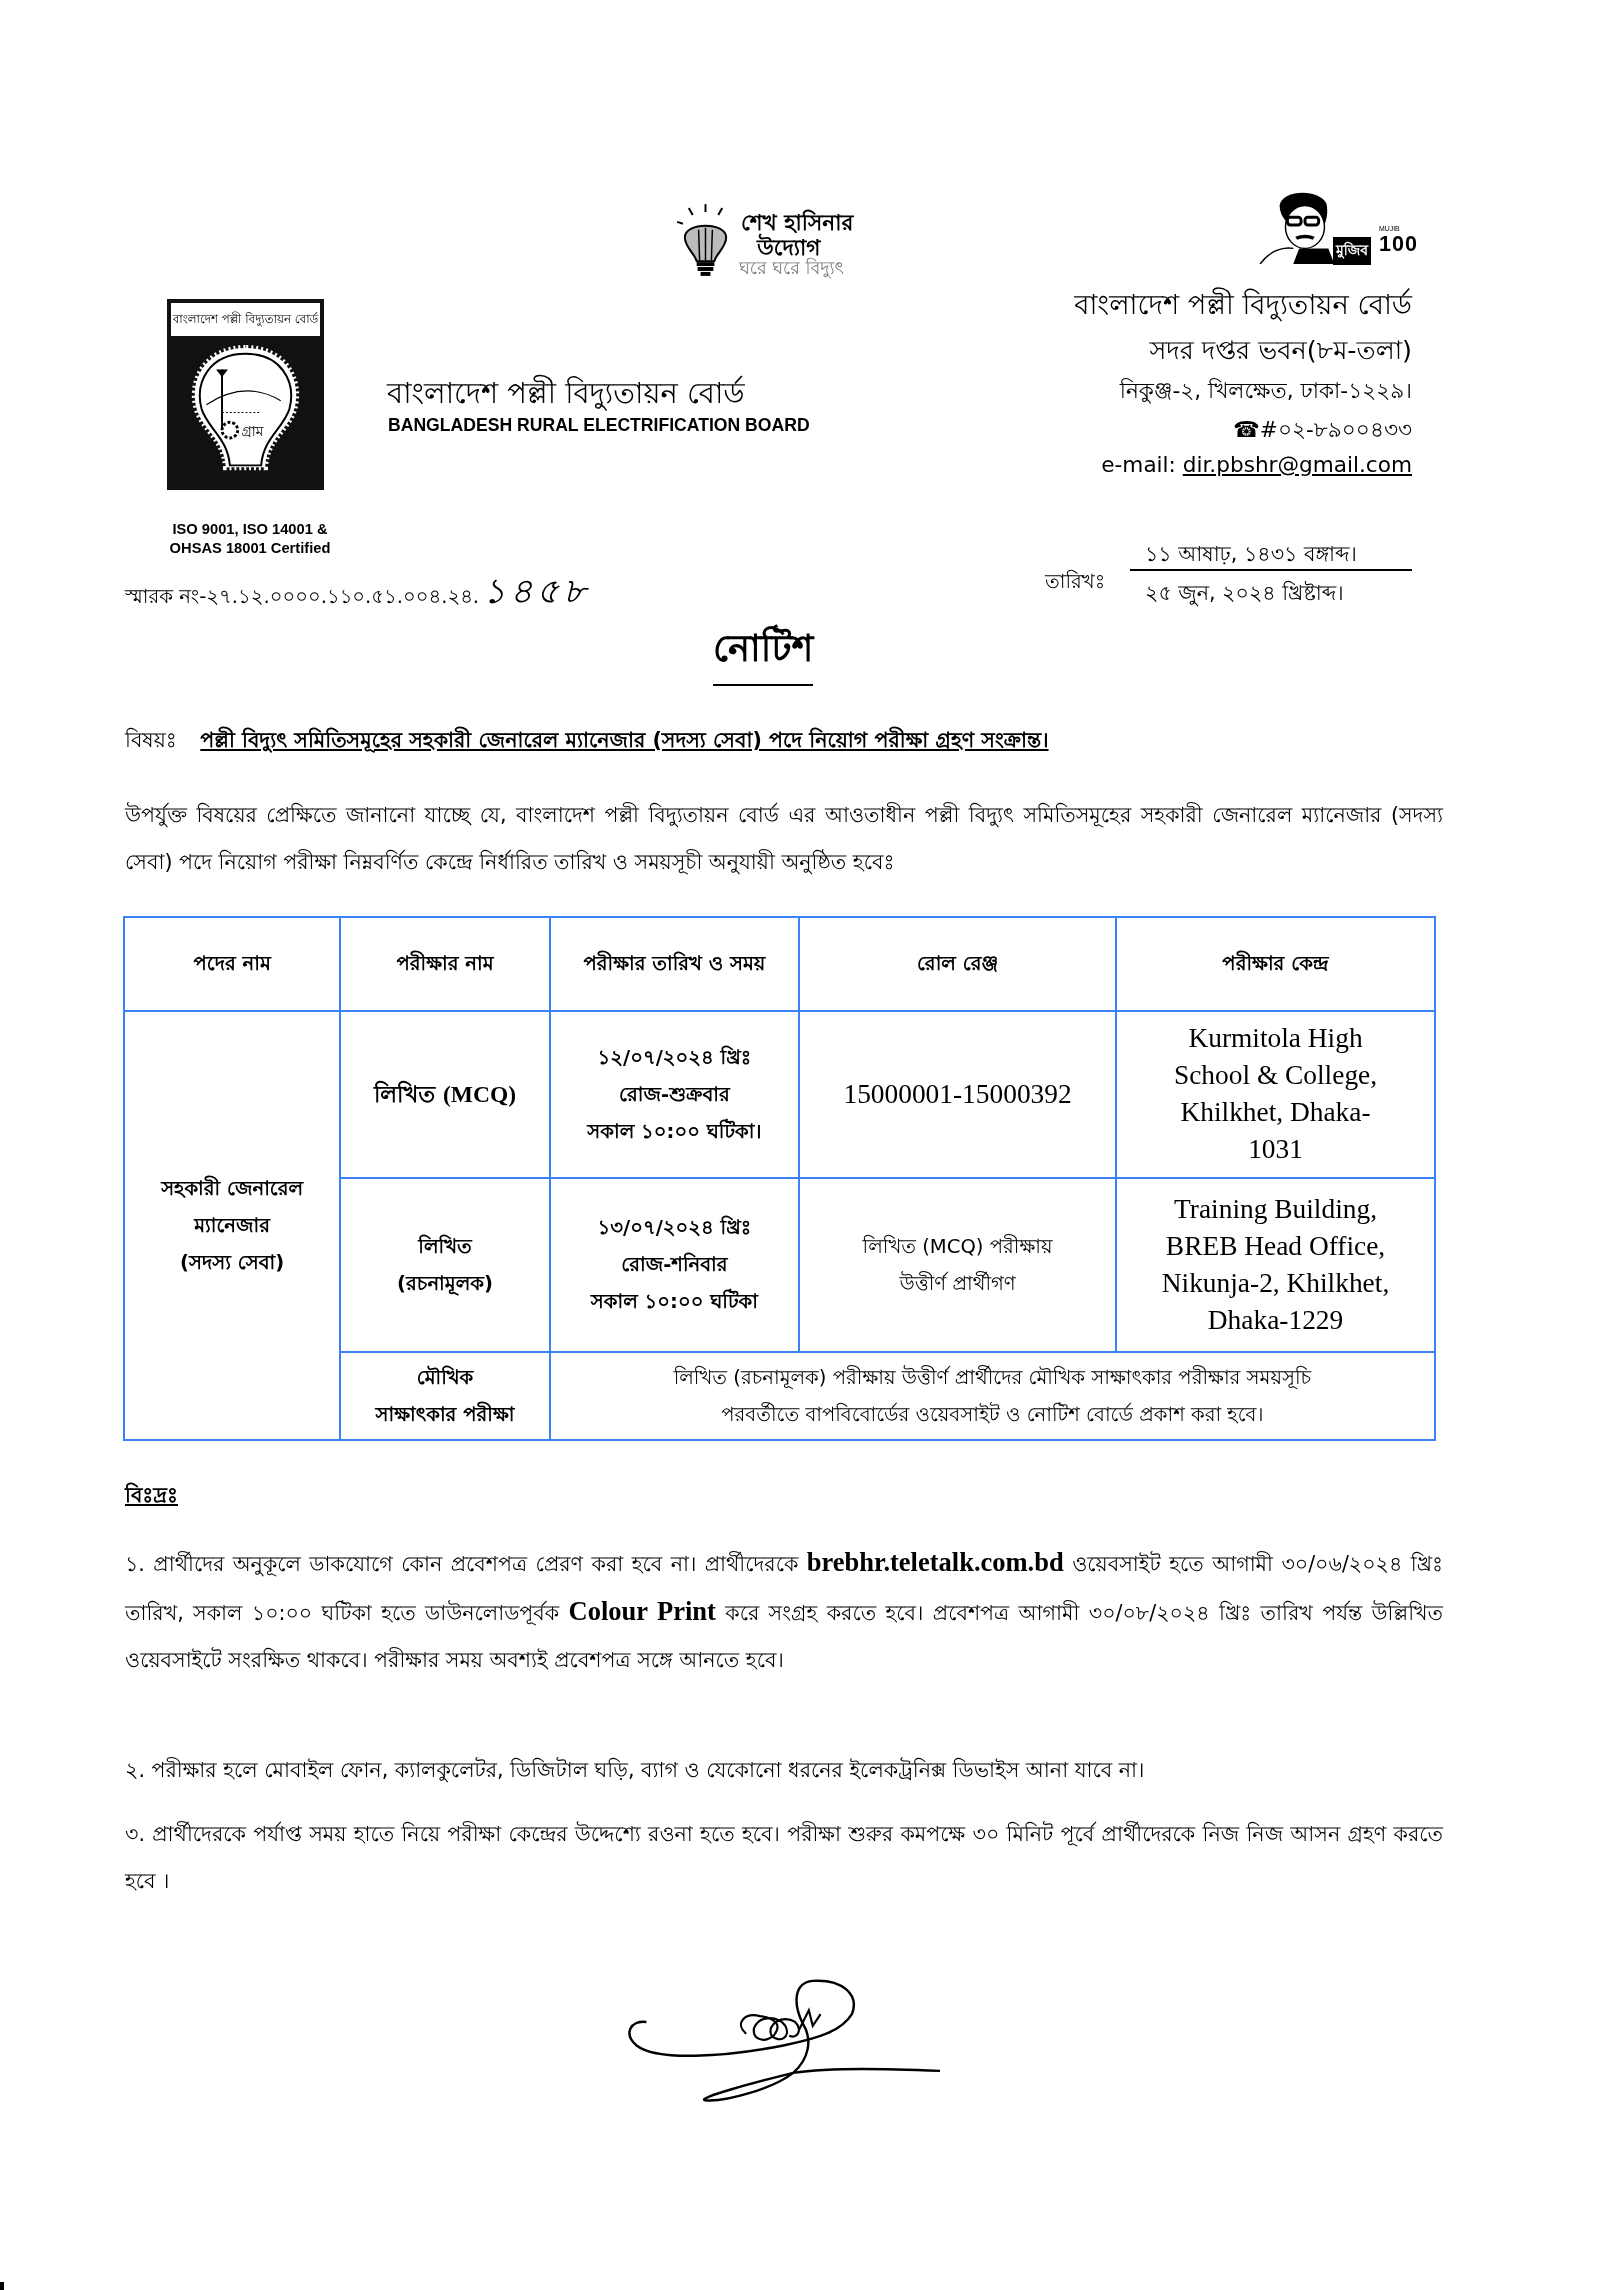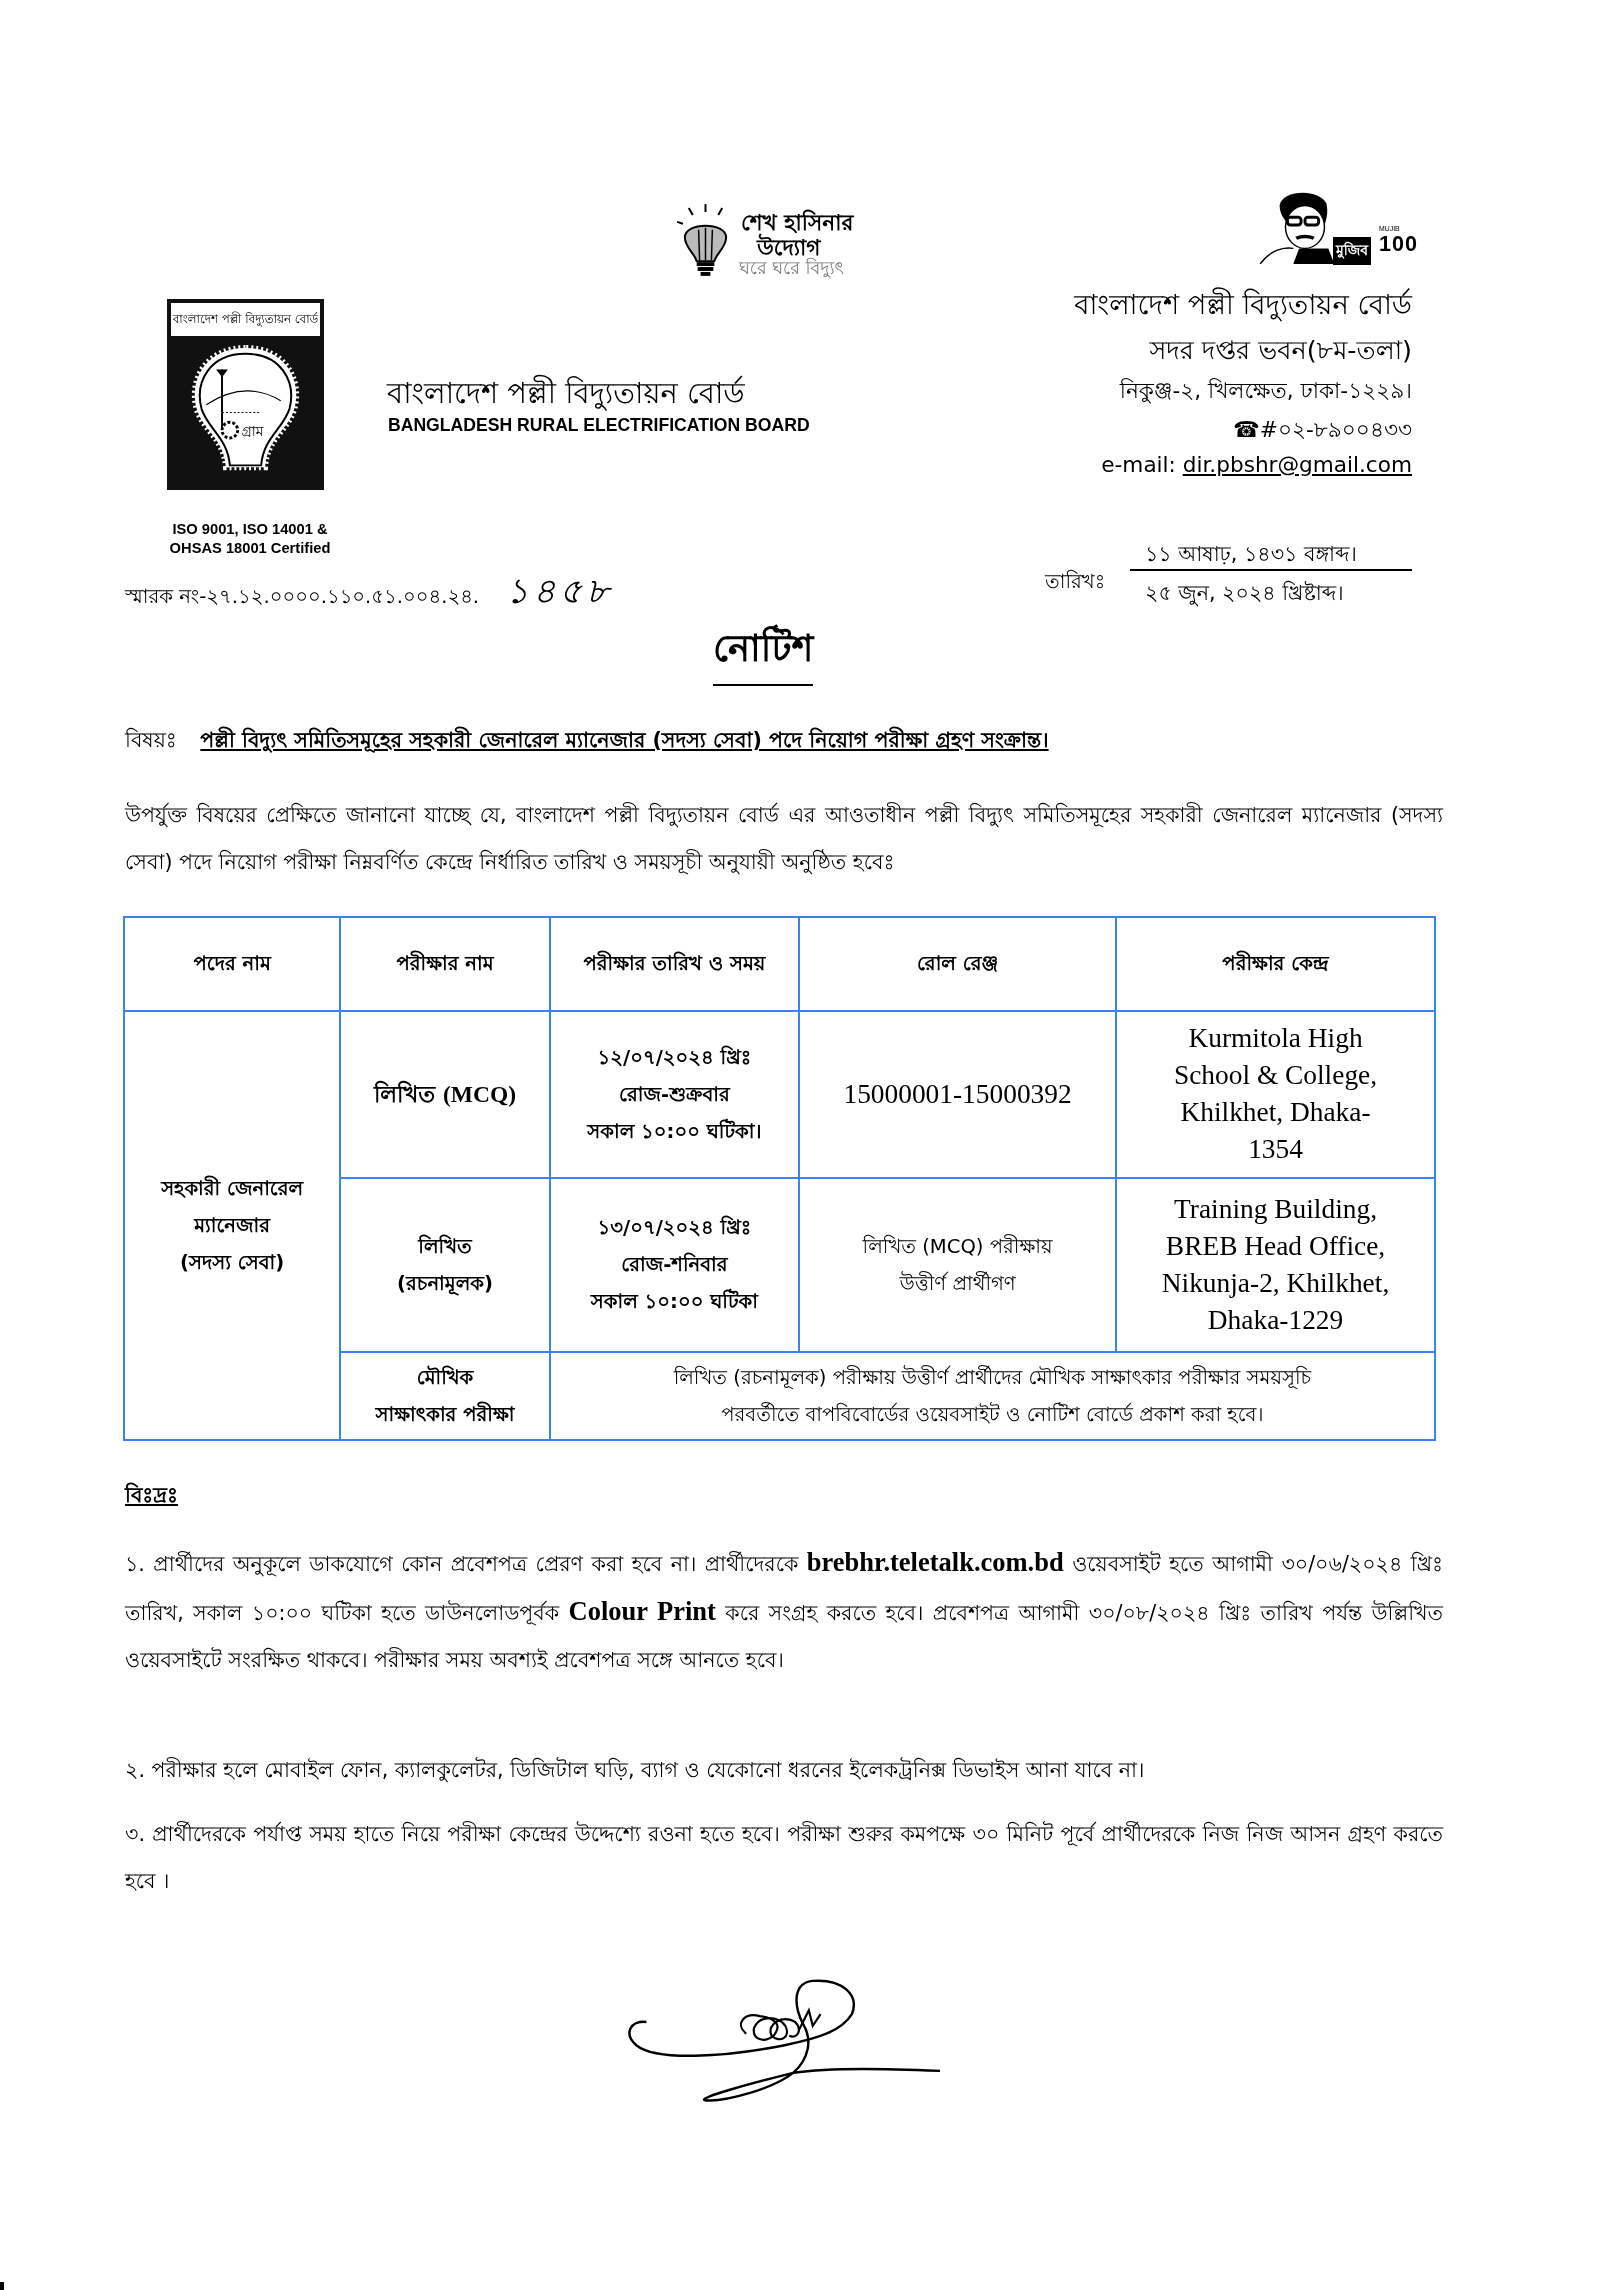--- a/index.html
+++ b/index.html
@@ -38,21 +38,21 @@
   #address .a1 { font-size: 27.4px; height: 47px; }
   #address .a2 { font-size: 27.4px; height: 47px; }
   #address .a3 { font-size: 25.5px; height: 43px; }
   #address .a4 { font-size: 21.6px; height: 39px; }
   #address .a5 { font-size: 21.6px; height: 39px; }
   #address .a6 { font-size: 21.6px; height: 35px; font-family: "DejaVu Sans", sans-serif; }
   #address .a6 a { color: #000; text-decoration: underline; }
 
   
   #memo { left: 125px; top: 564px; font-size: 19.6px; white-space: nowrap; }
-  #memo .hand { font-family: "DejaVu Serif", serif; font-size: 35px; font-style: italic; margin-left: 27px; letter-spacing: 3.9px; }
+  #memo .hand { font-family: "DejaVu Serif", serif; font-size: 35px; font-style: italic; margin-left: 4px; letter-spacing: 3.9px; }
 
   
   #date-label { left: 1045px; top: 567px; font-size: 19.6px; white-space: nowrap; }
   #date-top { left: 1145px; top: 539px; font-size: 20.6px; white-space: nowrap; }
   #date-rule { left: 1130px; top: 569px; width: 282px; height: 2px; background: #000; }
   #date-bottom { left: 1145px; top: 578px; font-size: 20.6px; white-space: nowrap; }
 
   
   #notice-title { left: 713px; top: 619px; font-size: 37px; font-weight: bold; border-bottom: 2.9px solid #000; padding-bottom: 2px; white-space: nowrap; }
 
@@ -195,21 +195,21 @@
     <td class="bold">
       <div>১২/০৭/২০২৪ খ্রিঃ</div>
       <div>রোজ-শুক্রবার</div>
       <div>সকাল ১০:০০ ঘটিকা।</div>
     </td>
     <td class="en">15000001-15000392</td>
     <td class="en">
       <div>Kurmitola High</div>
       <div>School &amp; College,</div>
       <div>Khilkhet, Dhaka-</div>
-      <div>1354</div>
+      <div>1031</div>
     </td>
   </tr>
   <tr style="height:174px">
     <td class="bold">
       <div>লিখিত</div>
       <div>(রচনামূলক)</div>
     </td>
     <td class="bold">
       <div>১৩/০৭/২০২৪ খ্রিঃ</div>
       <div>রোজ-শনিবার</div>

